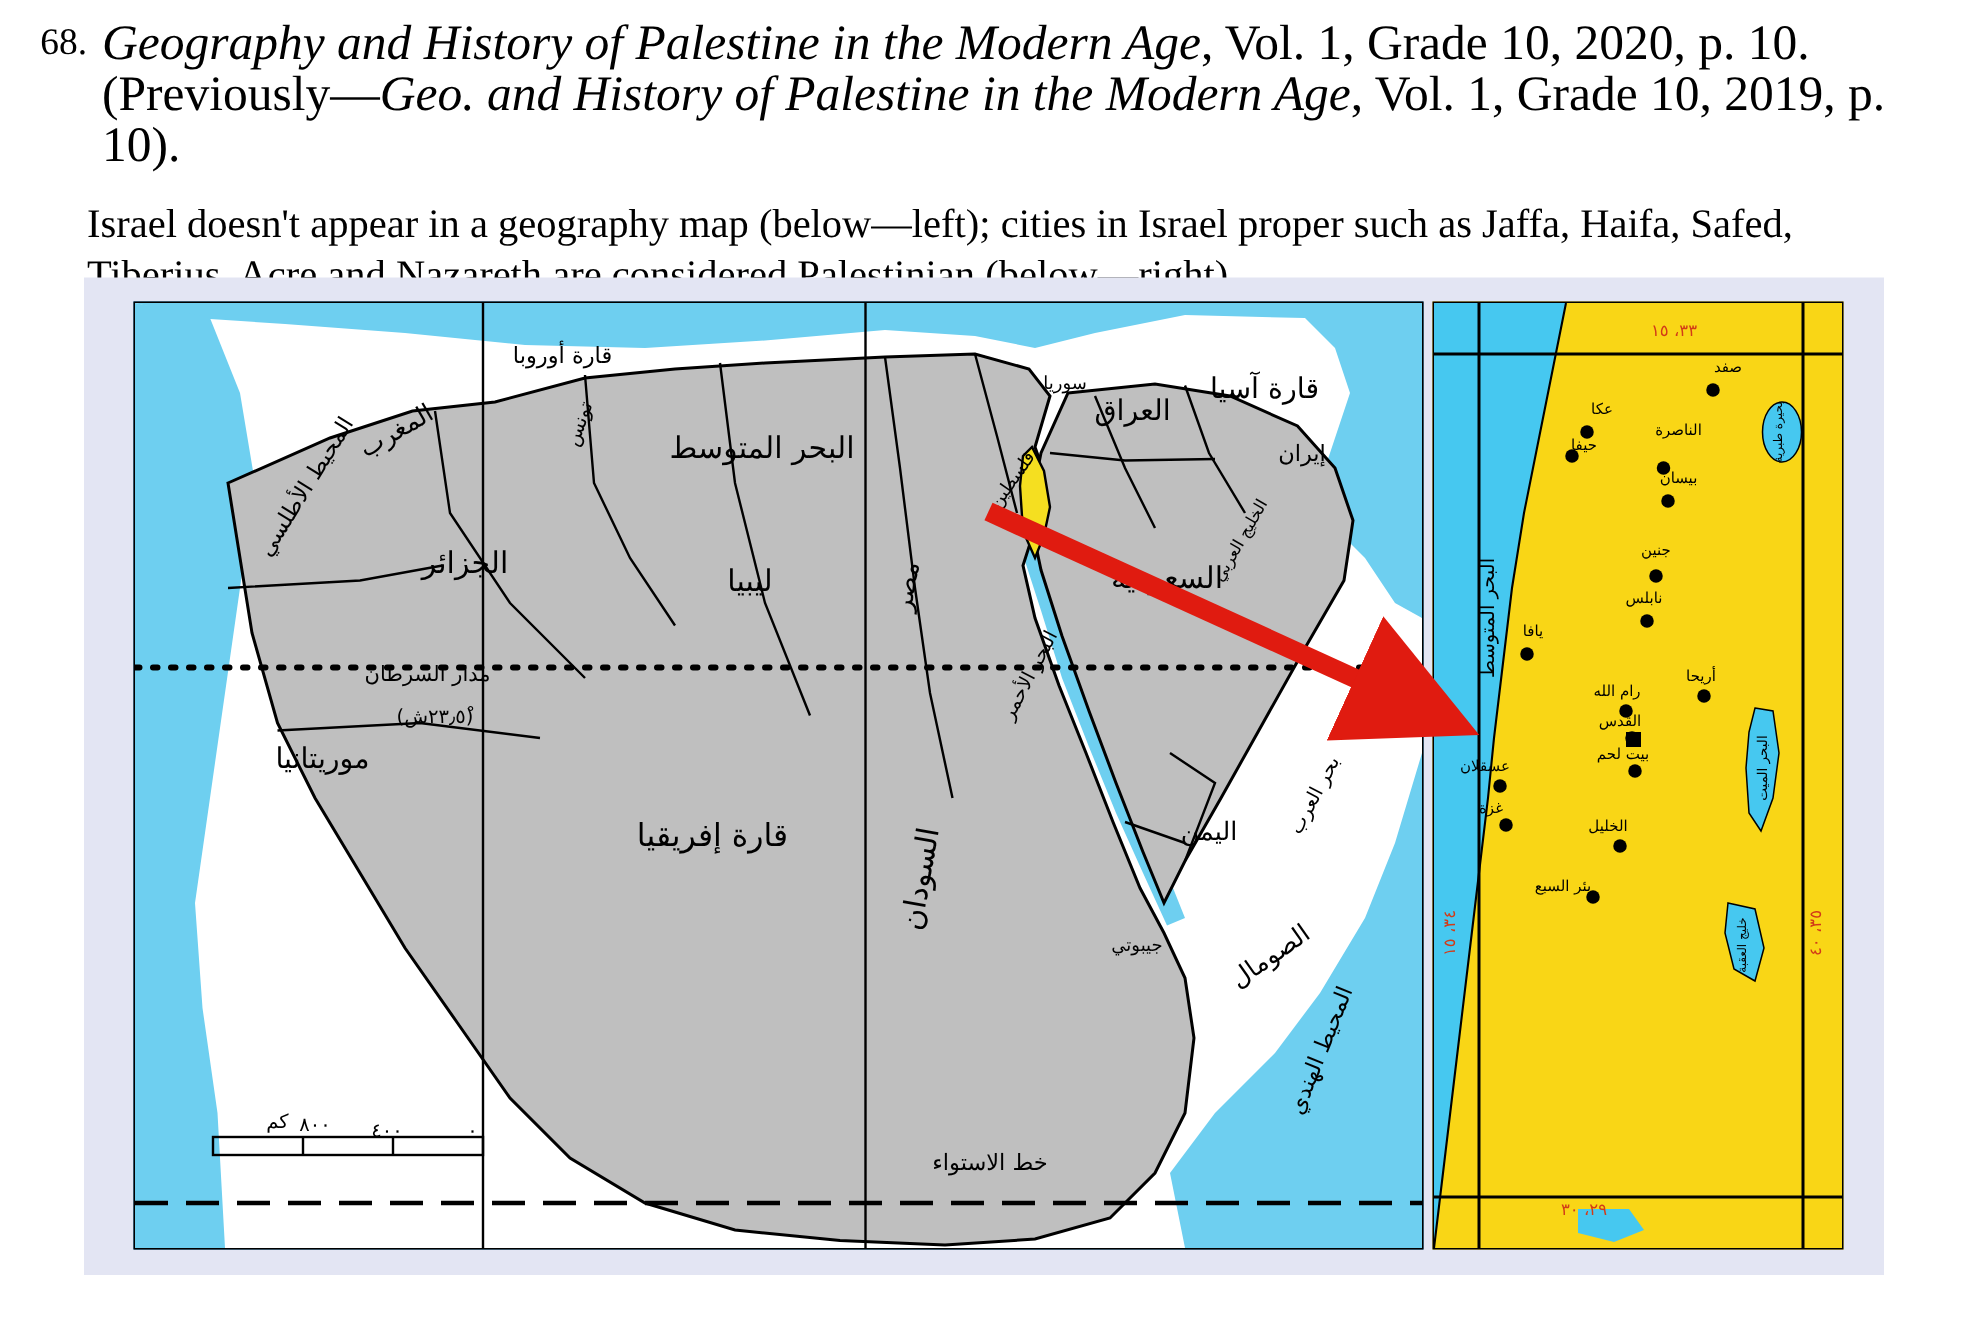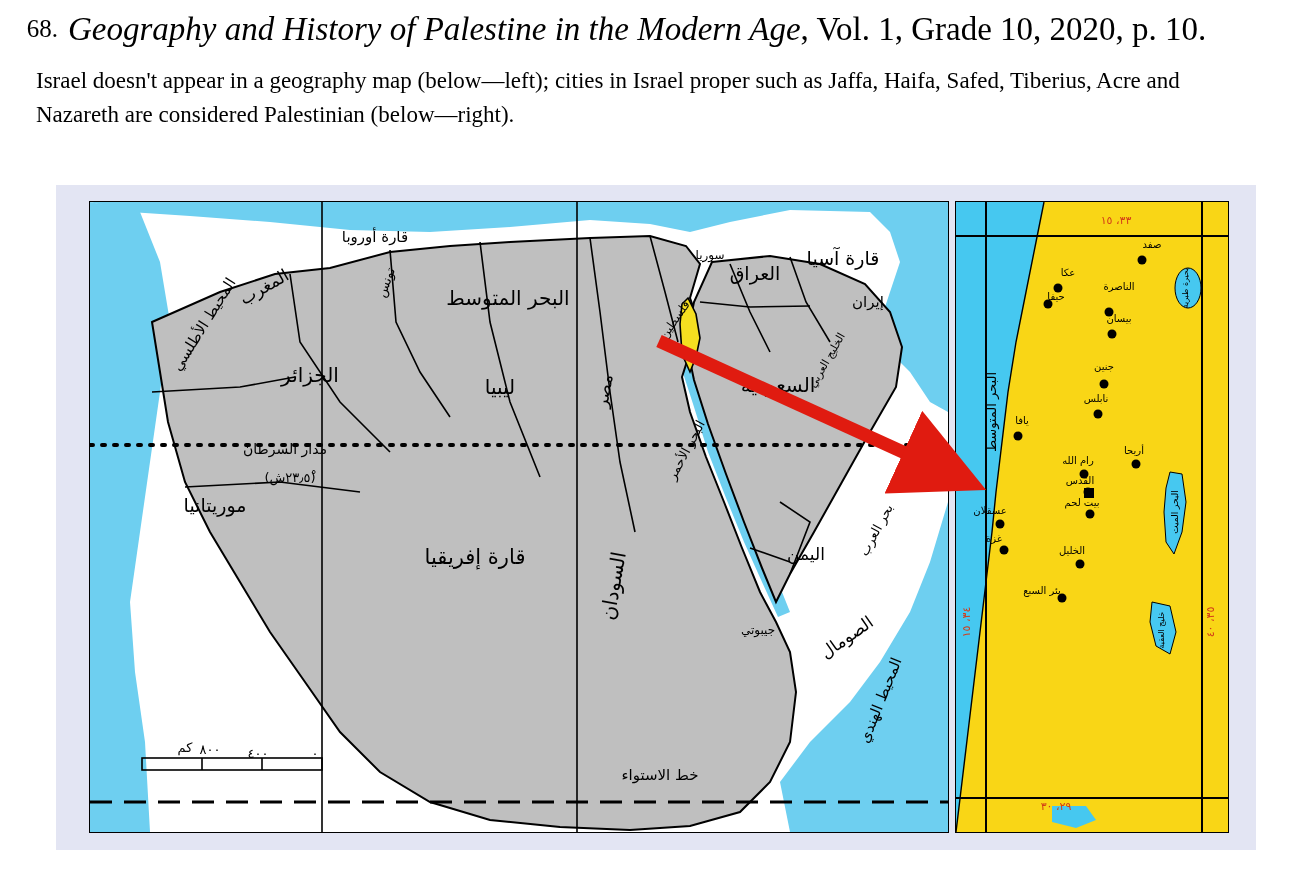--- a/index.html
+++ b/index.html
@@ -42,22 +42,22 @@
   }
   .entry-body {
     flex: 1;
     font-size: 33px;
     line-height: 34px;
   }
   .ital { font-style: italic; }
   .cite-line2 { display: block; }
   .desc {
     margin-top: 18px;
-    margin-left: 36px;
-    font-size: 23px;
+    margin-left: 58px;
+    font-size: 27px;
     line-height: 34px;
     width: 1215px;
   }
 
   
   .figure {
     position: absolute;
     left: 56px;
     top: 185px;
     width: 1200px;
@@ -114,20 +114,23 @@
 </head>
 <body>
 
 <div class="page">
 
   <div class="entry">
     <div class="entry-row">
       <div class="entry-num">68.</div>
       <div class="entry-body">
         <span class="ital">Geography and History of Palestine in the Modern Age</span><span>, Vol. 1, Grade 10, 2020, p. 10.</span>
+        <span class="cite-line2">
+          <span>(Previously—</span><span class="ital">Geo. and History of Palestine in the Modern Age</span><span>, Vol. 1, Grade 10, 2019, p. 10).</span>
+        </span>
       </div>
     </div>
     <div class="desc">Israel doesn't appear in a geography map (below—left); cities in Israel proper such as Jaffa, Haifa, Safed, Tiberius, Acre and Nazareth are considered Palestinian (below—right).</div>
   </div>
 
   <div class="figure">
     <div class="figure-inner">
 
       <div class="map-left">
         <svg class="map-svg" viewBox="0 0 858 630" preserveAspectRatio="none">

